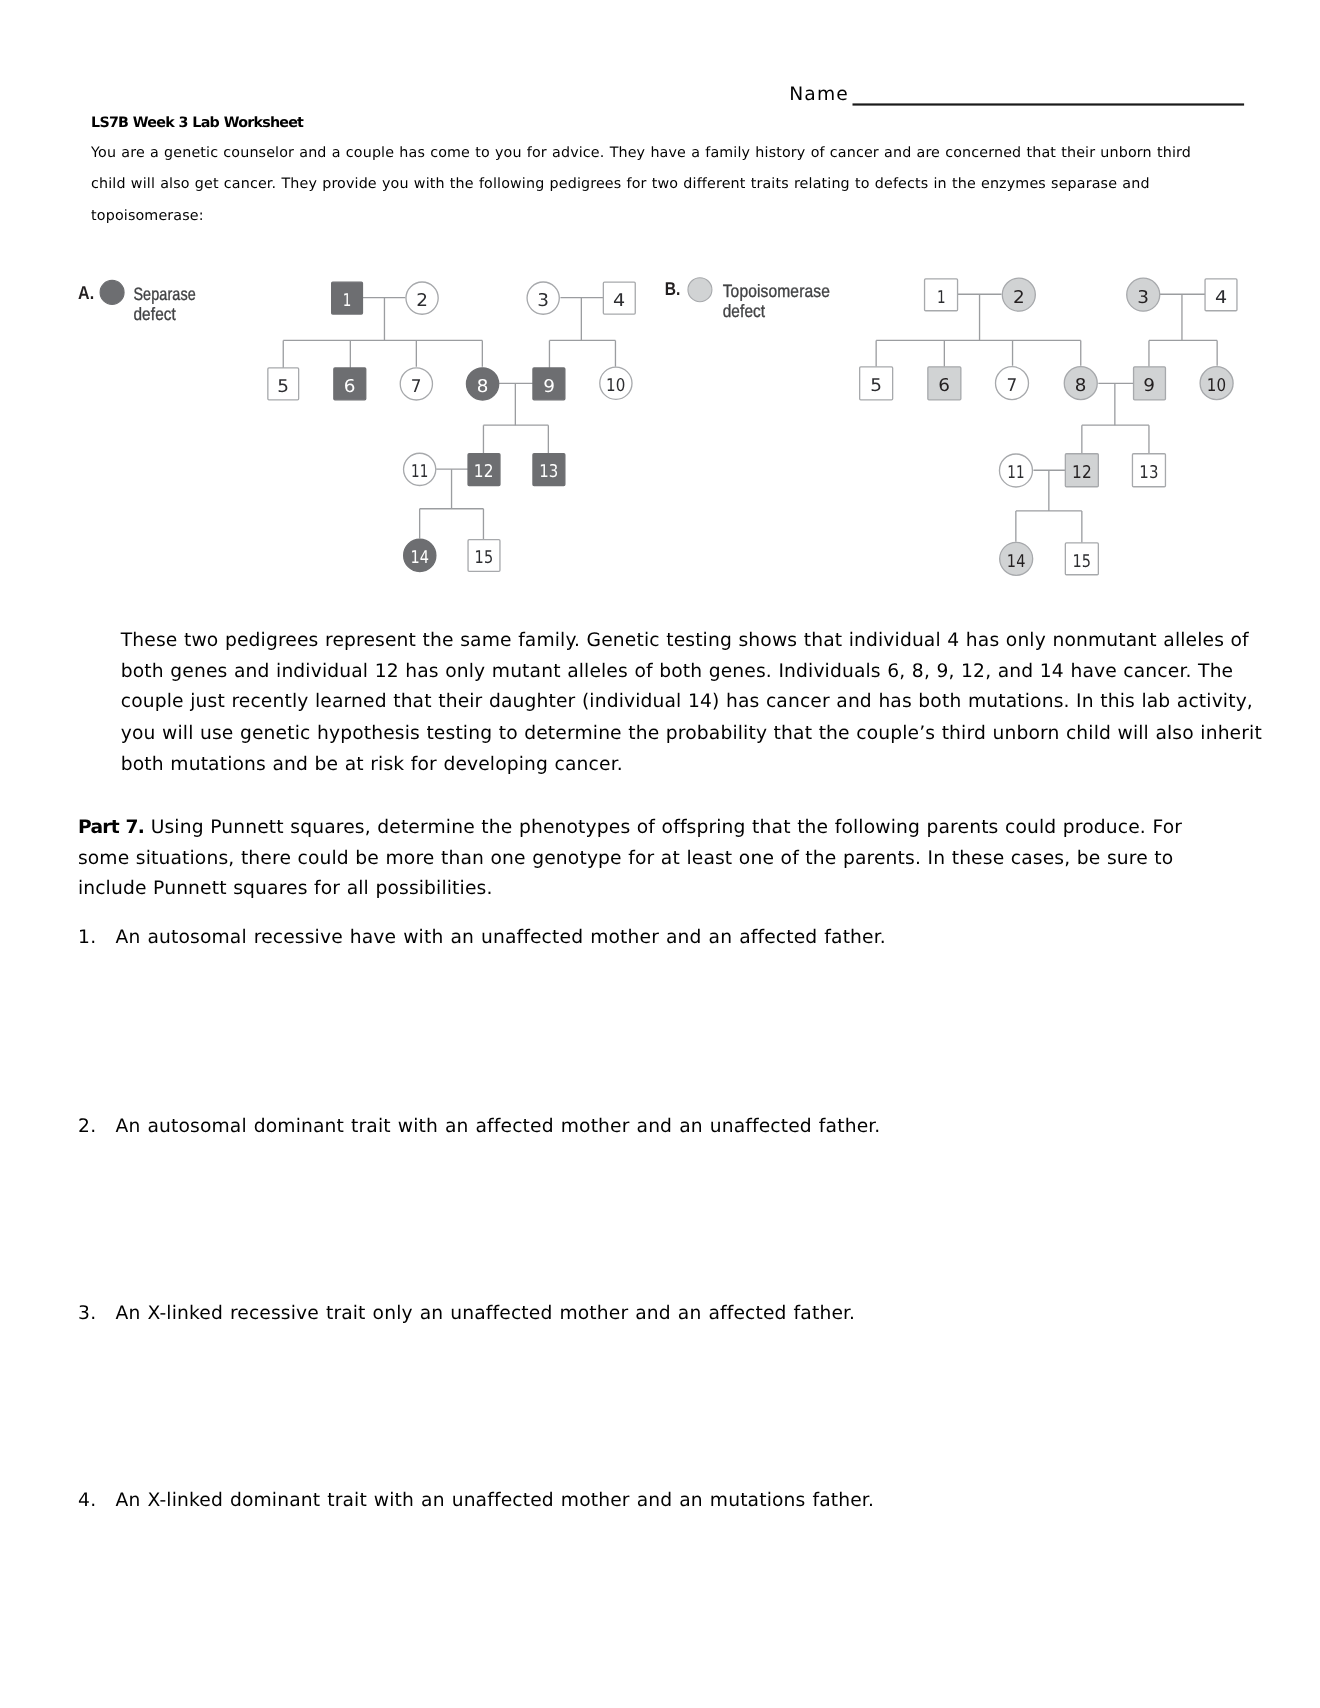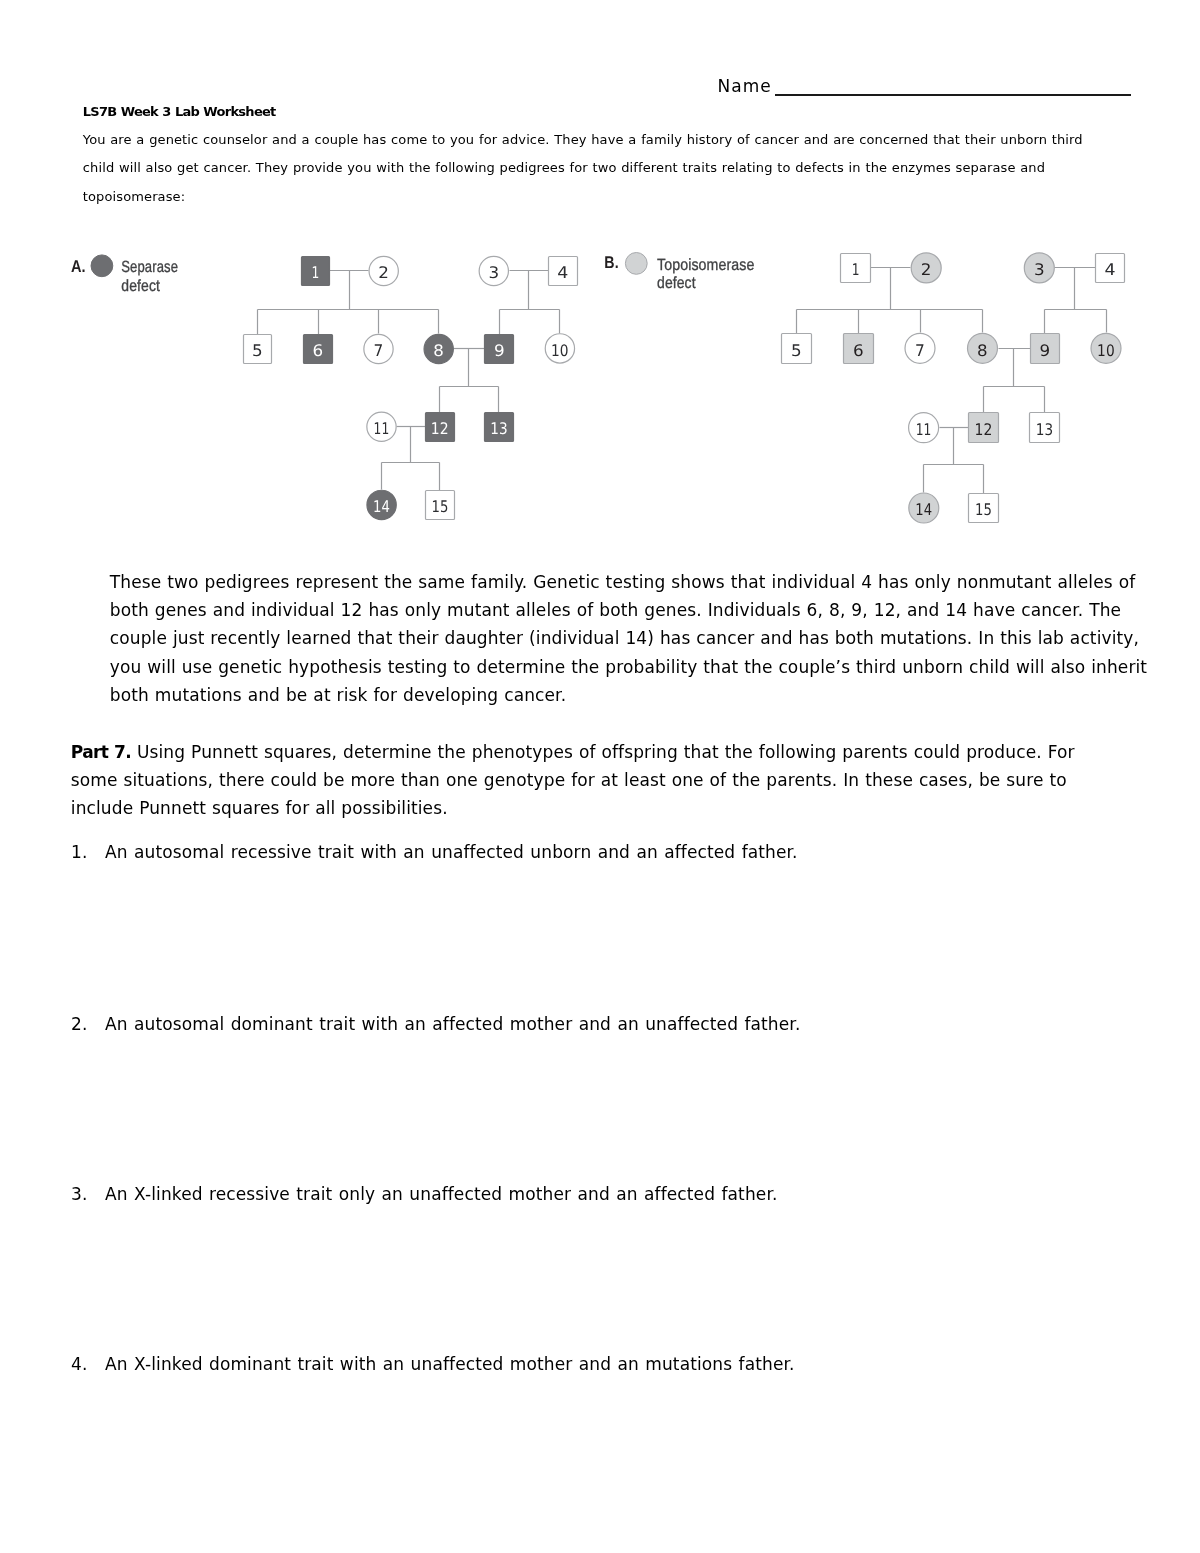--- a/index.html
+++ b/index.html
@@ -241,21 +241,21 @@
 </g>
 </svg>
 </div>
 
   <div class="para" id="para-2">These two pedigrees represent the same family. Genetic testing shows that individual 4 has only nonmutant alleles of both genes and individual 12 has only mutant alleles of both genes. Individuals 6, 8, 9, 12, and 14 have cancer. The couple just recently learned that their daughter (individual 14) has cancer and has both mutations. In this lab activity, you will use genetic hypothesis testing to determine the probability that the couple’s third unborn child will also inherit both mutations and be at risk for developing cancer.</div>
 
   <div class="para" id="para-3"><span class="b">Part 7.</span><span> Using Punnett squares, determine the phenotypes of offspring that the following parents could produce. For some situations, there could be more than one genotype for at least one of the parents. In these cases, be sure to include Punnett squares for all possibilities.</span></div>
 
   <div class="qitem" id="q1">
     <span class="qnum">1.</span>
-    <span>An autosomal recessive trait with an unaffected unborn and an affected father.</span>
+    <span>An autosomal recessive have with an unaffected mother and an affected father.</span>
   </div>
   <div class="qitem" id="q2">
     <span class="qnum">2.</span>
     <span>An autosomal dominant trait with an affected mother and an unaffected father.</span>
   </div>
   <div class="qitem" id="q3">
     <span class="qnum">3.</span>
     <span>An X-linked recessive trait only an unaffected mother and an affected father.</span>
   </div>
   <div class="qitem" id="q4">

